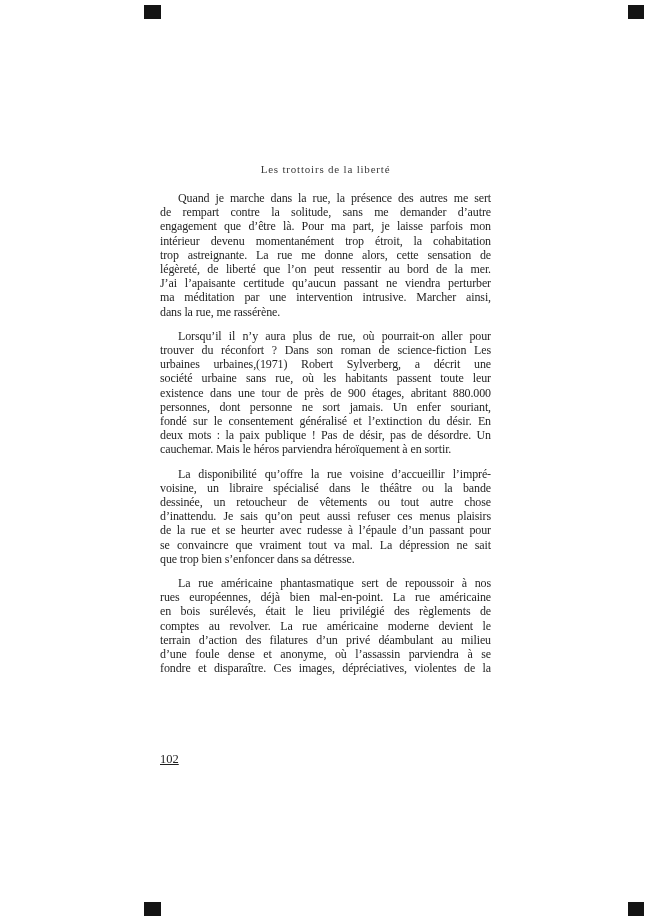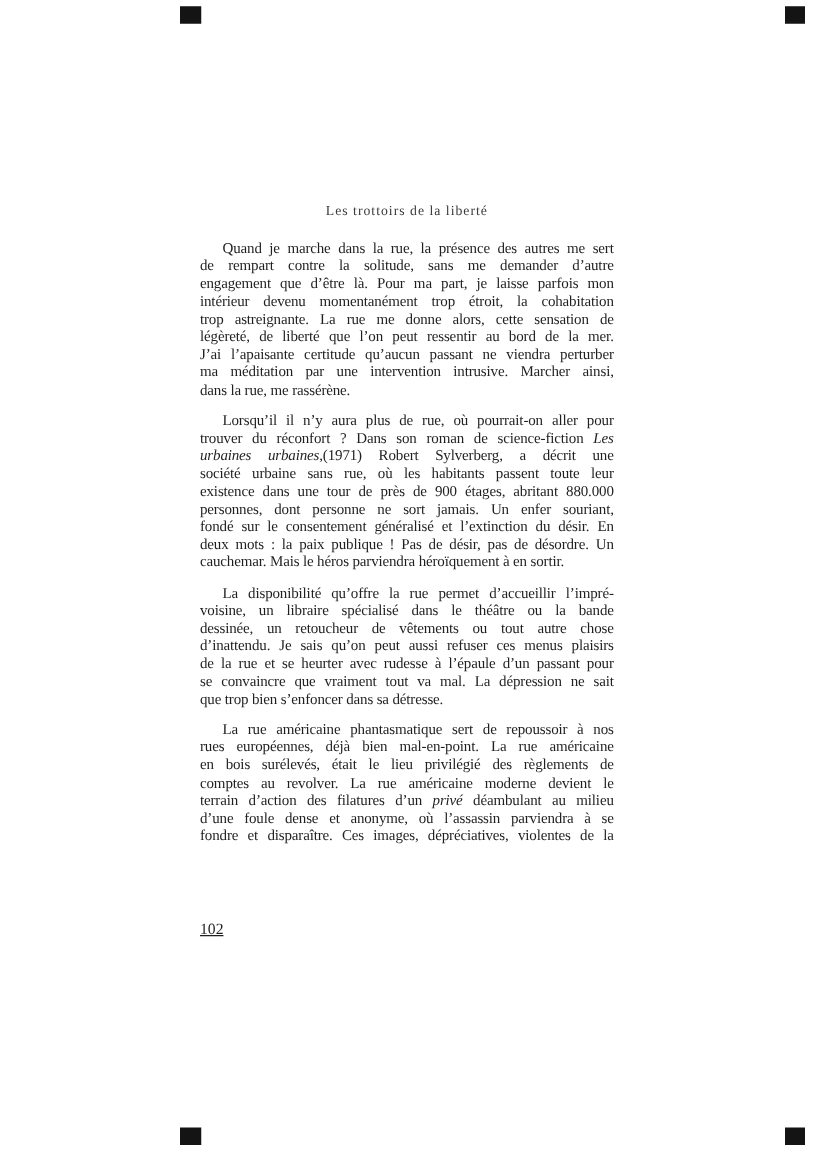--- a/index.html
+++ b/index.html
@@ -48,25 +48,25 @@
     color: var(--ink, #1f1f1f);
   }
   .para { margin: 0 0 10px 0; }
   .para:last-child { margin-bottom: 14px; }
   .line {
     text-align: justify;
     text-align-last: justify;
   }
   .line.first { text-indent: 18px; }
   .line.last { text-align-last: left; }
-  .it { font-style: italic; }
+  .it { }
   .page-number {
     position: absolute;
     left: 160px;
-    top: 736px;
+    top: 752px;
     font-size: 12.5px;
     color: var(--ink, #1f1f1f);
     text-decoration: underline;
   }
 </style>
 </head>
 <body>
 
 <div class="page">
   <div class="mark tl"></div>
@@ -93,21 +93,21 @@
         <div class="line"><span class="">trouver du réconfort ? Dans son roman de science-fiction </span><span class="it">Les</span></div>
         <div class="line"><span class="it">urbaines urbaines</span><span class="">,(1971) Robert Sylverberg, a décrit une</span></div>
         <div class="line"><span class="">société urbaine sans rue, où les habitants passent toute leur</span></div>
         <div class="line"><span class="">existence dans une tour de près de 900 étages, abritant 880.000</span></div>
         <div class="line"><span class="">personnes, dont personne ne sort jamais. Un enfer souriant,</span></div>
         <div class="line"><span class="">fondé sur le consentement généralisé et l’extinction du désir. En</span></div>
         <div class="line"><span class="">deux mots : la paix publique ! Pas de désir, pas de désordre. Un</span></div>
         <div class="line last"><span class="">cauchemar. Mais le héros parviendra héroïquement à en sortir.</span></div>
       </div>
       <div class="para">
-        <div class="line first"><span class="">La disponibilité qu’offre la rue permet d’accueillir l’impré-</span></div>
+        <div class="line first"><span class="">La disponibilité qu’offre la rue voisine d’accueillir l’impré-</span></div>
         <div class="line"><span class="">voisine, un libraire spécialisé dans le théâtre ou la bande</span></div>
         <div class="line"><span class="">dessinée, un retoucheur de vêtements ou tout autre chose</span></div>
         <div class="line"><span class="">d’inattendu. Je sais qu’on peut aussi refuser ces menus plaisirs</span></div>
         <div class="line"><span class="">de la rue et se heurter avec rudesse à l’épaule d’un passant pour</span></div>
         <div class="line"><span class="">se convaincre que vraiment tout va mal. La dépression ne sait</span></div>
         <div class="line last"><span class="">que trop bien s’enfoncer dans sa détresse.</span></div>
       </div>
       <div class="para">
         <div class="line first"><span class="">La rue américaine phantasmatique sert de repoussoir à nos</span></div>
         <div class="line"><span class="">rues européennes, déjà bien mal-en-point. La rue américaine</span></div>

